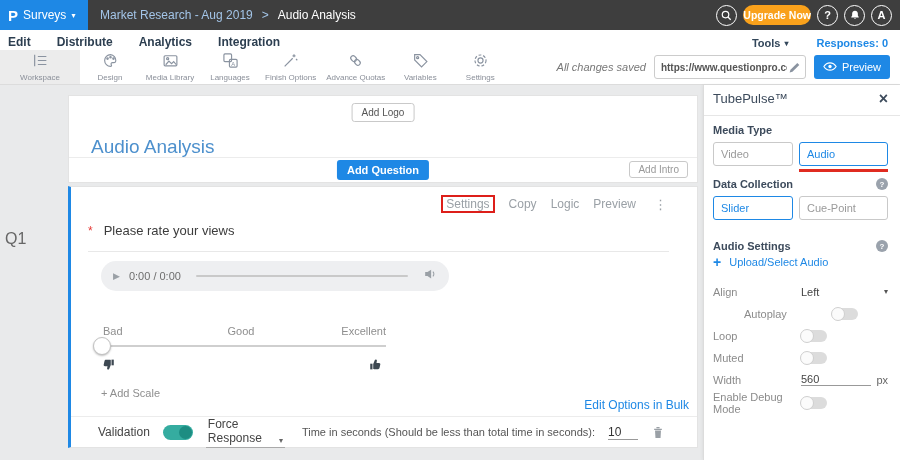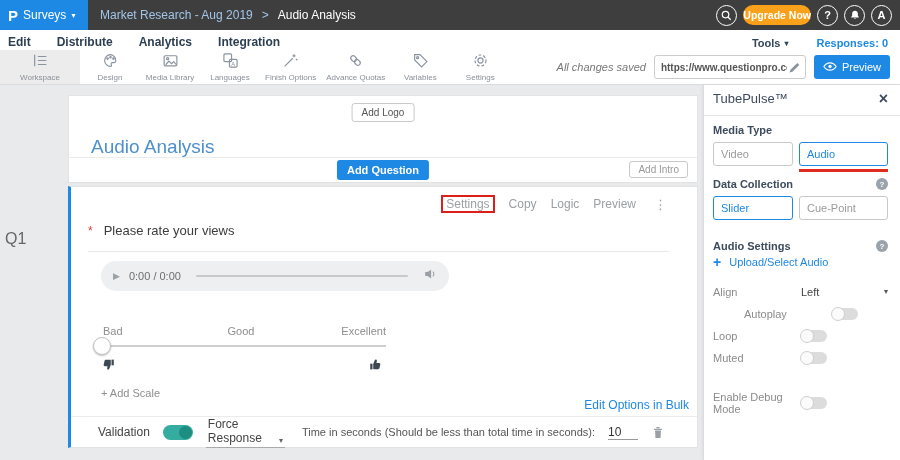--- a/index.html
+++ b/index.html
@@ -381,20 +381,25 @@
           </span>
       </div>
 
       <div class="sb-row" style="top:265px;">
         <span class="sb-row-label">Muted</span>
         <span class="toggle-off">
             <span class="knob"></span>
           </span>
       </div>
 
+      <div class="sb-row" style="top:287px;">
+        <span class="sb-row-label">Width</span>
+        <input class="width-input" value="560" style="">
+        <span class="width-suffix">px</span>
+      </div>
 
       <div class="sb-row" style="top:310px;">
         <span class="sb-row-label">Enable Debug Mode</span>
         <span class="toggle-off">
             <span class="knob"></span>
           </span>
       </div>
     </aside>
   </div>
 </div>

